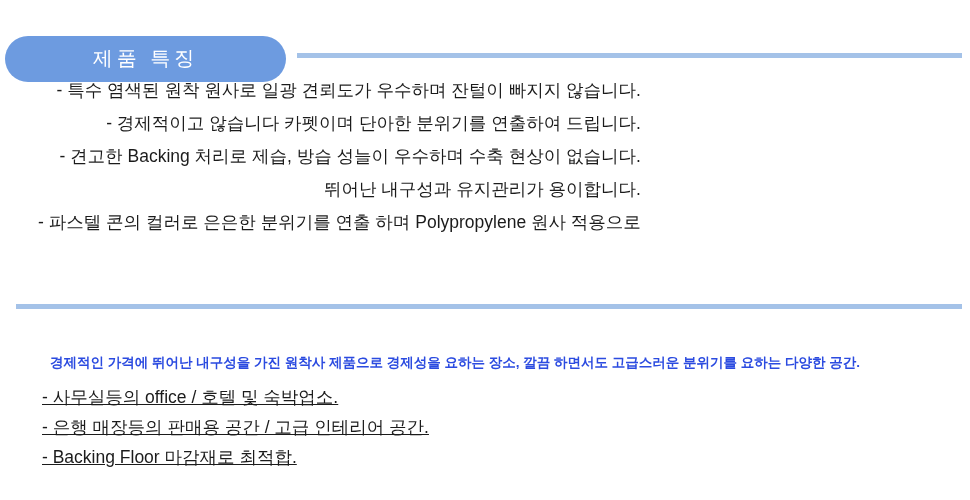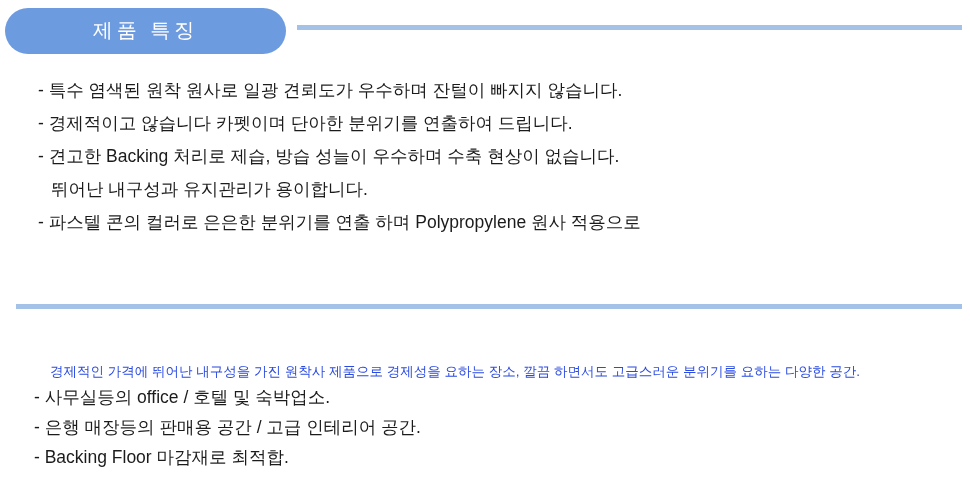--- a/index.html
+++ b/index.html
@@ -16,21 +16,21 @@
     overflow: hidden;
   }
   .header-row {
     position: absolute;
     left: 5px;
     right: 8px;
     height: 46px;
     display: flex;
     align-items: center;
   }
-  .header-row.first  { top: 8px; }
+  .header-row.first  { top: 36px; }
   .header-row.second { top: 287px; }
   .pill {
     width: 281px;
     height: 46px;
     background: #6d9be0;
     border-radius: 24px;
     display: flex;
     align-items: center;
     justify-content: center;
     flex: 0 0 auto;
@@ -54,36 +54,38 @@
     font-size: 17.5px;
   }
   .features-list {
     left: 38px;
     top: 74px;
   }
   .features-list .bullet-line {
     height: 33px;
     line-height: 33px;
     white-space: nowrap;
+    text-align: right;
   }
   .features-list .bullet-line.continuation {
     padding-left: 13px;
   }
   .usage-intro {
     position: absolute;
     left: 50px;
-    top: 363px;
+    top: 354px;
     color: #2b4be0;
     font-size: 13.5px;
-    font-weight: normal;
+    font-weight: bold;
     white-space: nowrap;
   }
   .usage-list {
-    left: 34px;
+    left: 42px;
     top: 382px;
+    text-decoration: underline;
   }
   .usage-list .bullet-line {
     height: 30px;
     line-height: 30px;
     white-space: nowrap;
   }
 </style>
 </head>
 <body>
 

